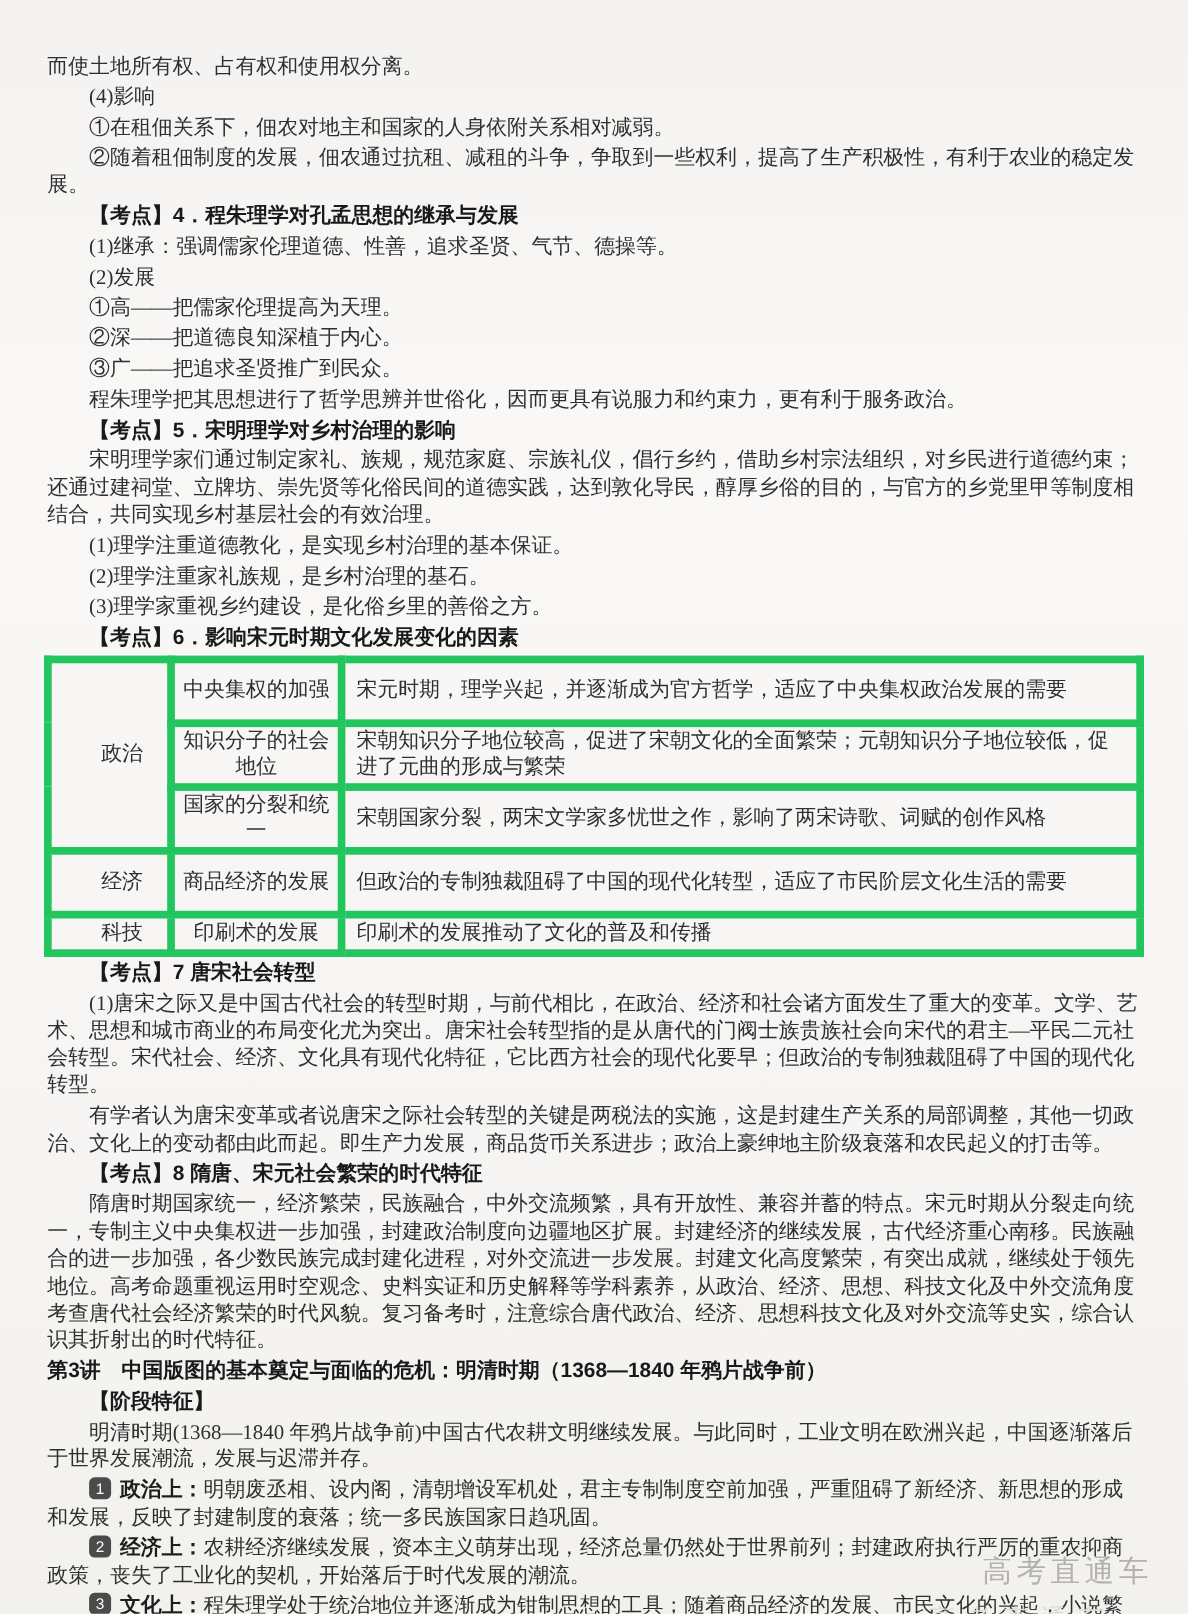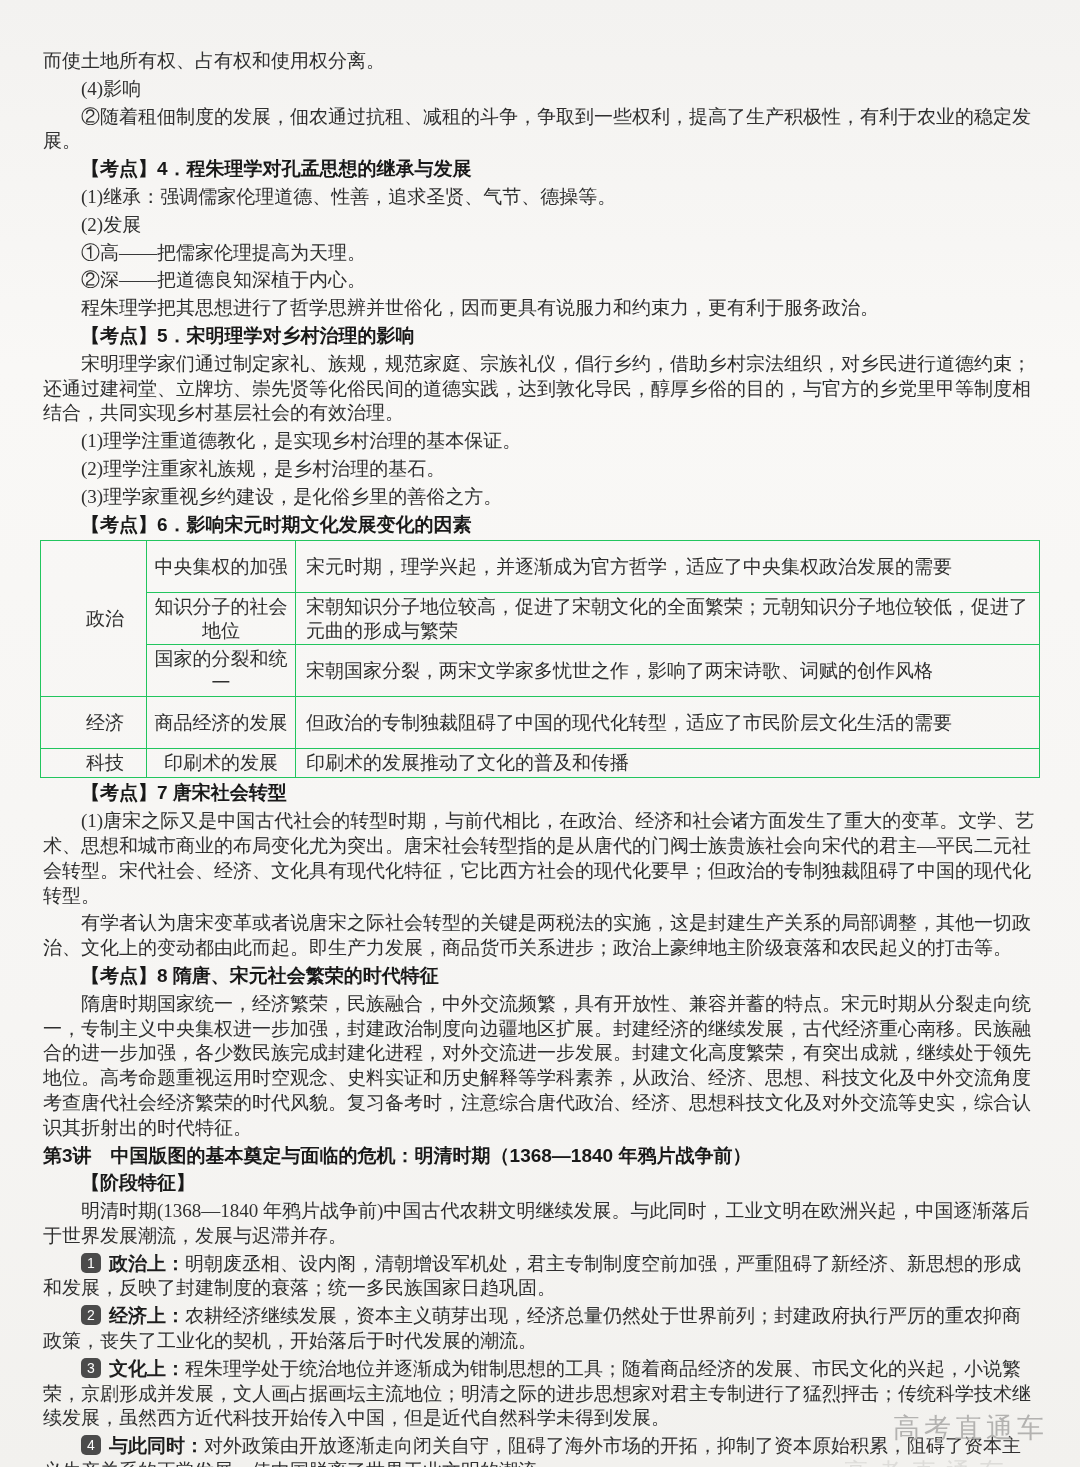--- a/index.html
+++ b/index.html
@@ -17,21 +17,21 @@
   }
   .para { margin:3px; }
   .indent { text-indent:2em; }
   .heading { font-weight:bold; color:#191919; font-family:"Liberation Sans","DejaVu Sans",sans-serif; }
   .center { text-align:left; text-indent:0; }
   table {
     border-collapse:collapse; width:100%;
     margin:3px 0 2px 0;
   }
   td {
-    border:1px solid #22c55e;
+    border:7px solid #22c55e;
     font-size:19px; line-height:24px;
     vertical-align:middle;
   }
   td.cat { width:80px; text-align:center;padding-left:24px; }
   td.factor { width:140px; text-align:center; padding:1px 4px; }
   td.desc { padding:1px 10px; }
   tr.tall td { height:49px; }
   tr.short td { height:26px; }
   .badge {
     display:inline-block; width:20px; height:20px;
@@ -53,26 +53,28 @@
     font-size:24px; color:#dddcd9; letter-spacing:10px;
     font-family:"Liberation Sans","DejaVu Sans",sans-serif;
   }
 </style>
 </head>
 <body>
 
 <div id="doc">
     <p class="para">而使土地所有权、占有权和使用权分离。</p>
     <p class="para indent">(4)影响</p>
+    <p class="para indent">①在租佃关系下，佃农对地主和国家的人身依附关系相对减弱。</p>
     <p class="para indent">②随着租佃制度的发展，佃农通过抗租、减租的斗争，争取到一些权利，提高了生产积极性，有利于农业的稳定发展。</p>
     <p class="para indent heading">【考点】4．程朱理学对孔孟思想的继承与发展</p>
     <p class="para indent">(1)继承：强调儒家伦理道德、性善，追求圣贤、气节、德操等。</p>
     <p class="para indent">(2)发展</p>
     <p class="para indent">①高——把儒家伦理提高为天理。</p>
     <p class="para indent">②深——把道德良知深植于内心。</p>
+    <p class="para indent">③广——把追求圣贤推广到民众。</p>
     <p class="para indent">程朱理学把其思想进行了哲学思辨并世俗化，因而更具有说服力和约束力，更有利于服务政治。</p>
     <p class="para indent heading">【考点】5．宋明理学对乡村治理的影响</p>
     <p class="para indent">宋明理学家们通过制定家礼、族规，规范家庭、宗族礼仪，倡行乡约，借助乡村宗法组织，对乡民进行道德约束；还通过建祠堂、立牌坊、崇先贤等化俗民间的道德实践，达到敦化导民，醇厚乡俗的目的，与官方的乡党里甲等制度相结合，共同实现乡村基层社会的有效治理。</p>
     <p class="para indent">(1)理学注重道德教化，是实现乡村治理的基本保证。</p>
     <p class="para indent">(2)理学注重家礼族规，是乡村治理的基石。</p>
     <p class="para indent">(3)理学家重视乡约建设，是化俗乡里的善俗之方。</p>
     <p class="para indent heading">【考点】6．影响宋元时期文化发展变化的因素</p>
     <table>
       <tbody>
         <tr class="tall">

